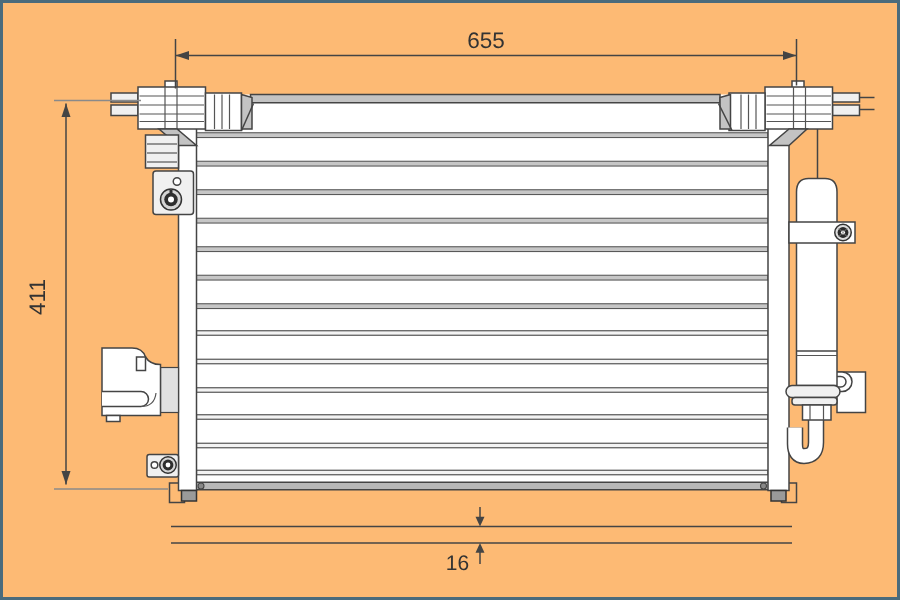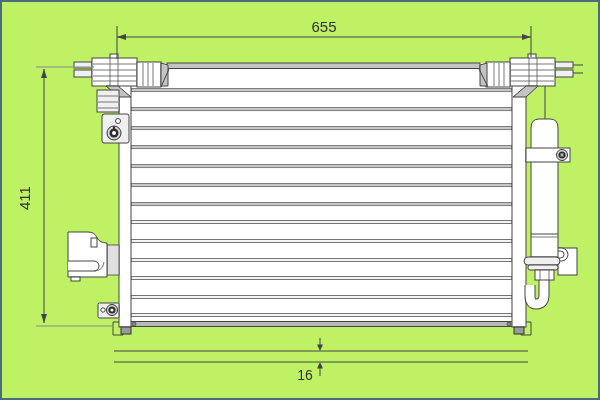--- a/index.html
+++ b/index.html
@@ -1,18 +1,18 @@
 <!DOCTYPE html>
 <html><head>
 <meta charset="utf-8">
 <style>
   html,body{margin:0;padding:0;background:#fff;}
   .page{
     width:600px;height:400px;box-sizing:border-box;
-    border:2px solid #4a6b7c;background:#bef264;overflow:hidden;
+    border:2px solid #4a6b7c;background:#fdba74;overflow:hidden;
   }
   svg{display:block;}
   .ln{stroke:#444;stroke-width:1;fill:none;}
   .lngray{stroke:#8a8a8a;stroke-width:1;fill:none;}
   .fw{fill:#fff;stroke:#444;stroke-width:1;}
   .fe{fill:#f0f0f0;stroke:#444;stroke-width:1;}
   .fg{fill:#c3c3c3;stroke:#444;stroke-width:1;}
   .fbar{fill:#b8b8b8;stroke:#444;stroke-width:1;}
   .fdark{fill:#9a9a9a;stroke:#333;stroke-width:1;}
   .arrow{fill:#444;stroke:none;}

